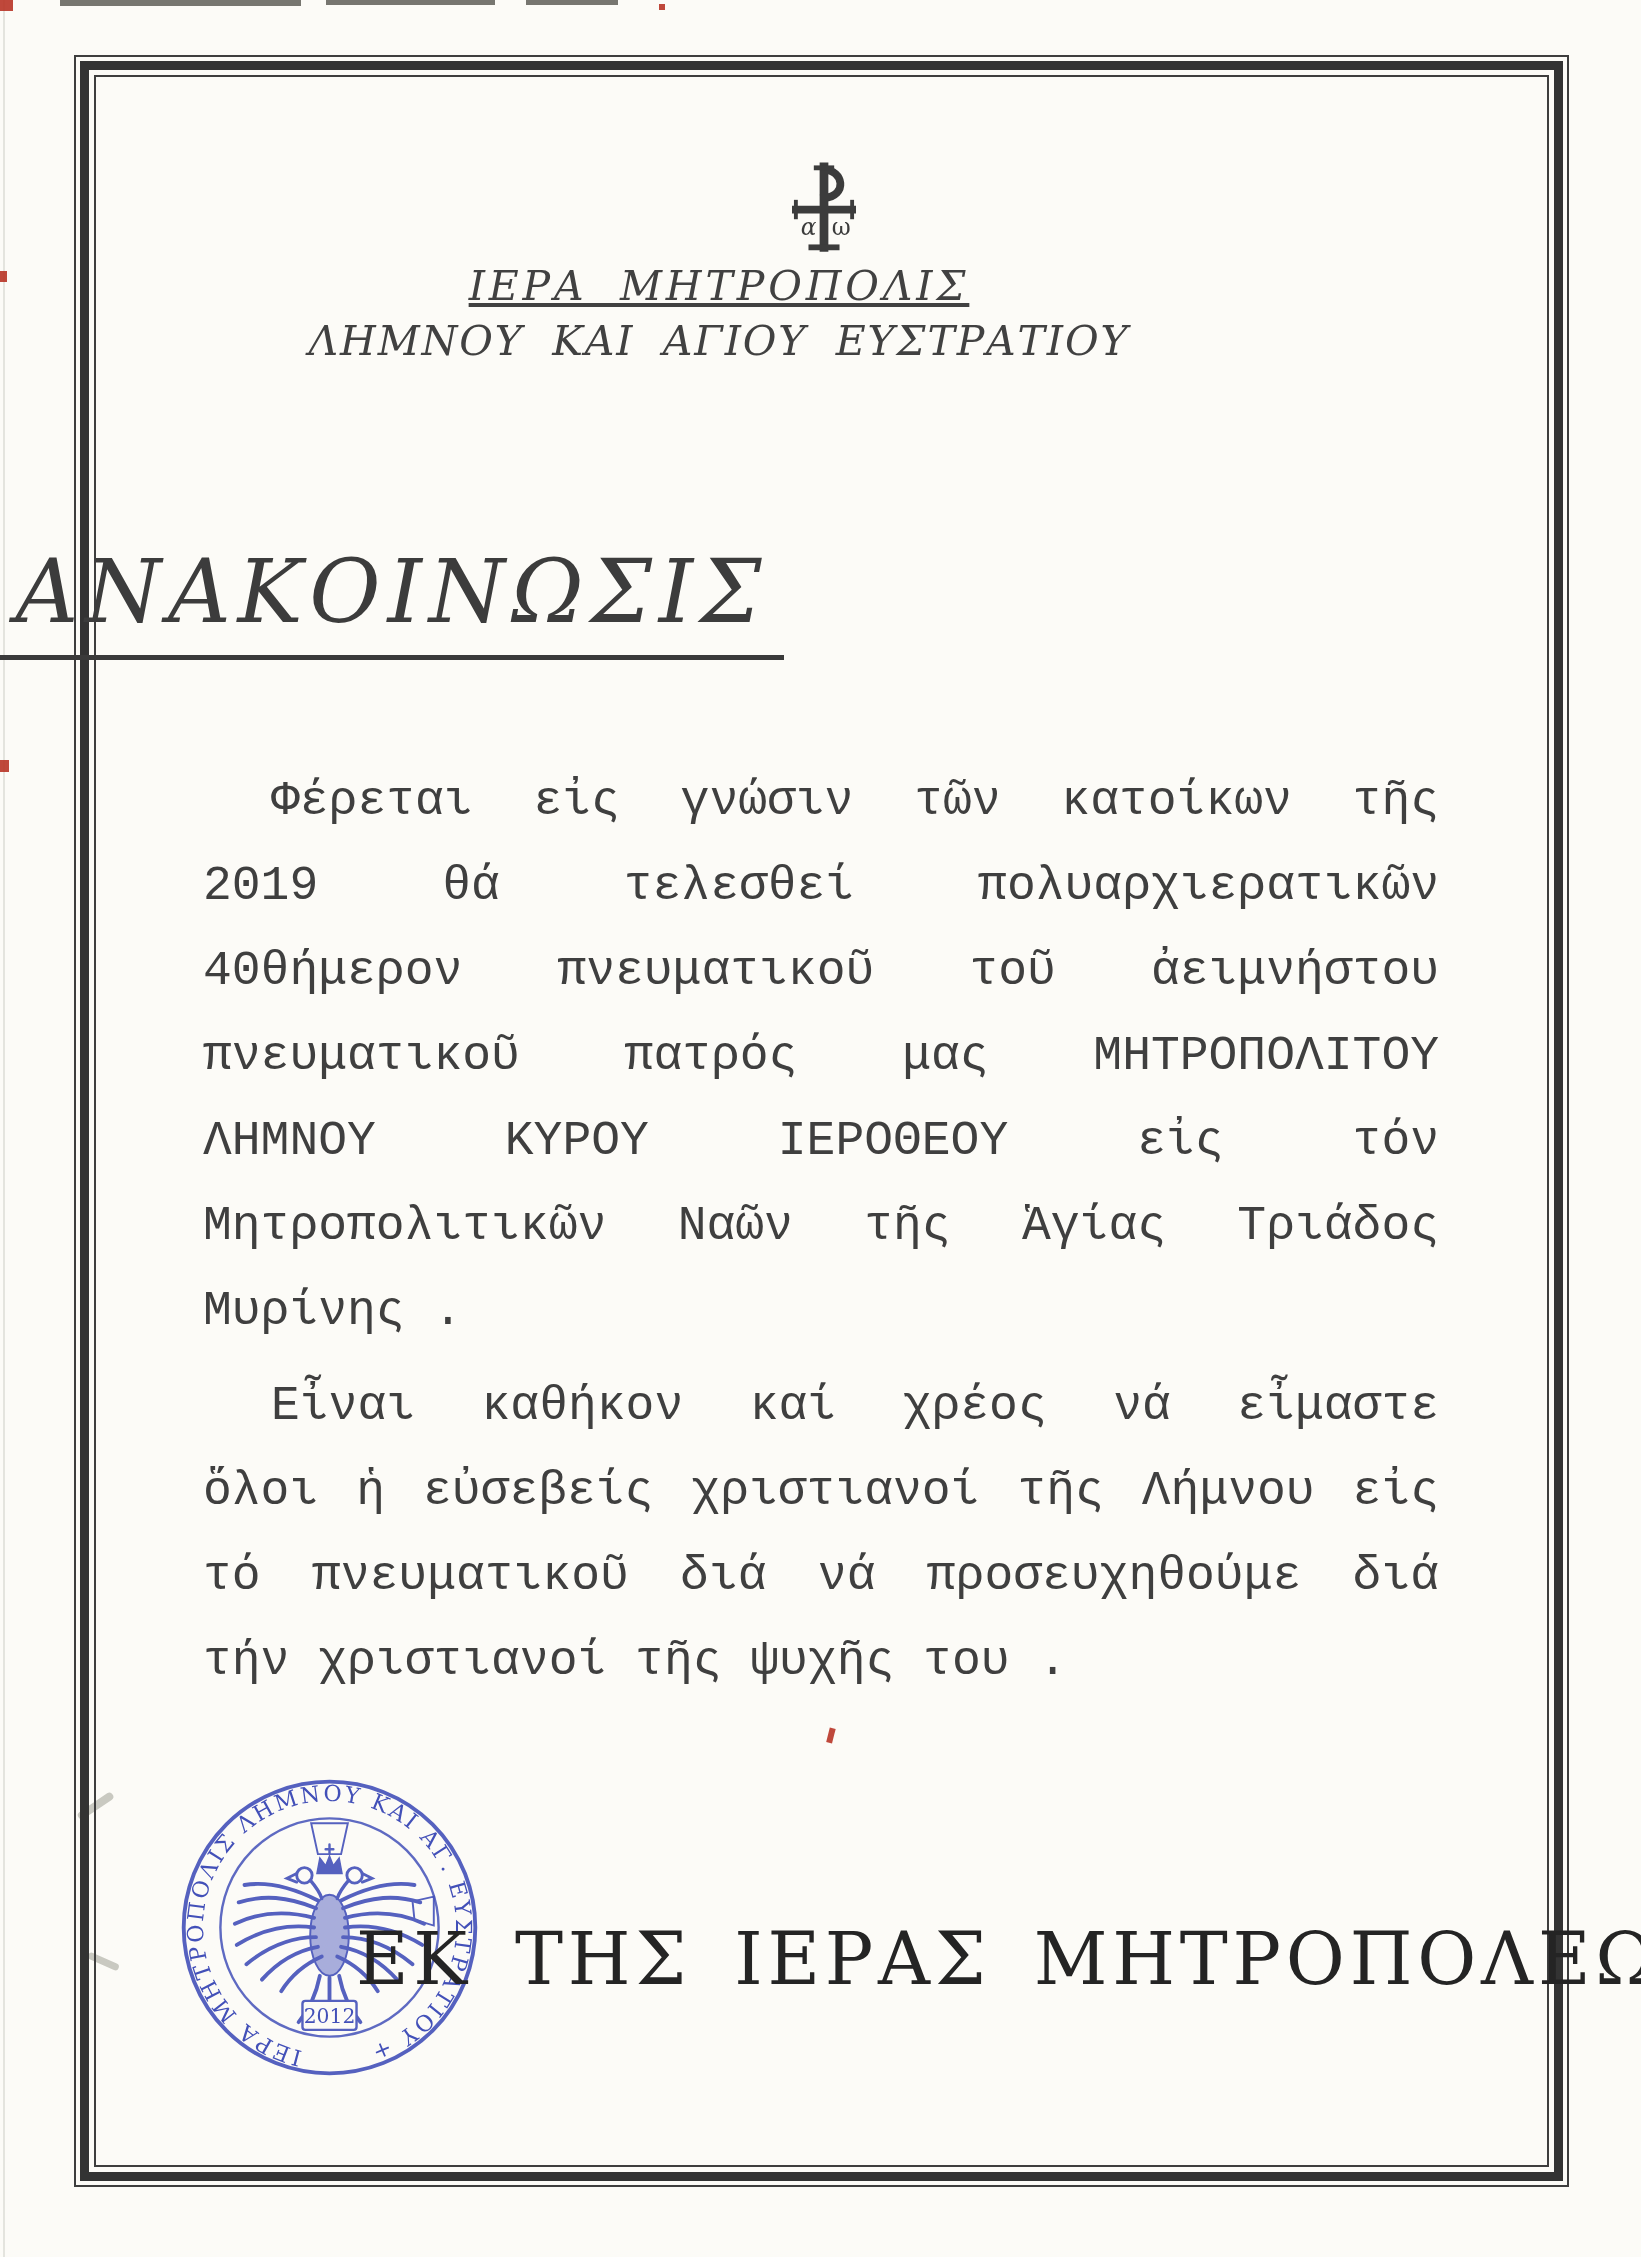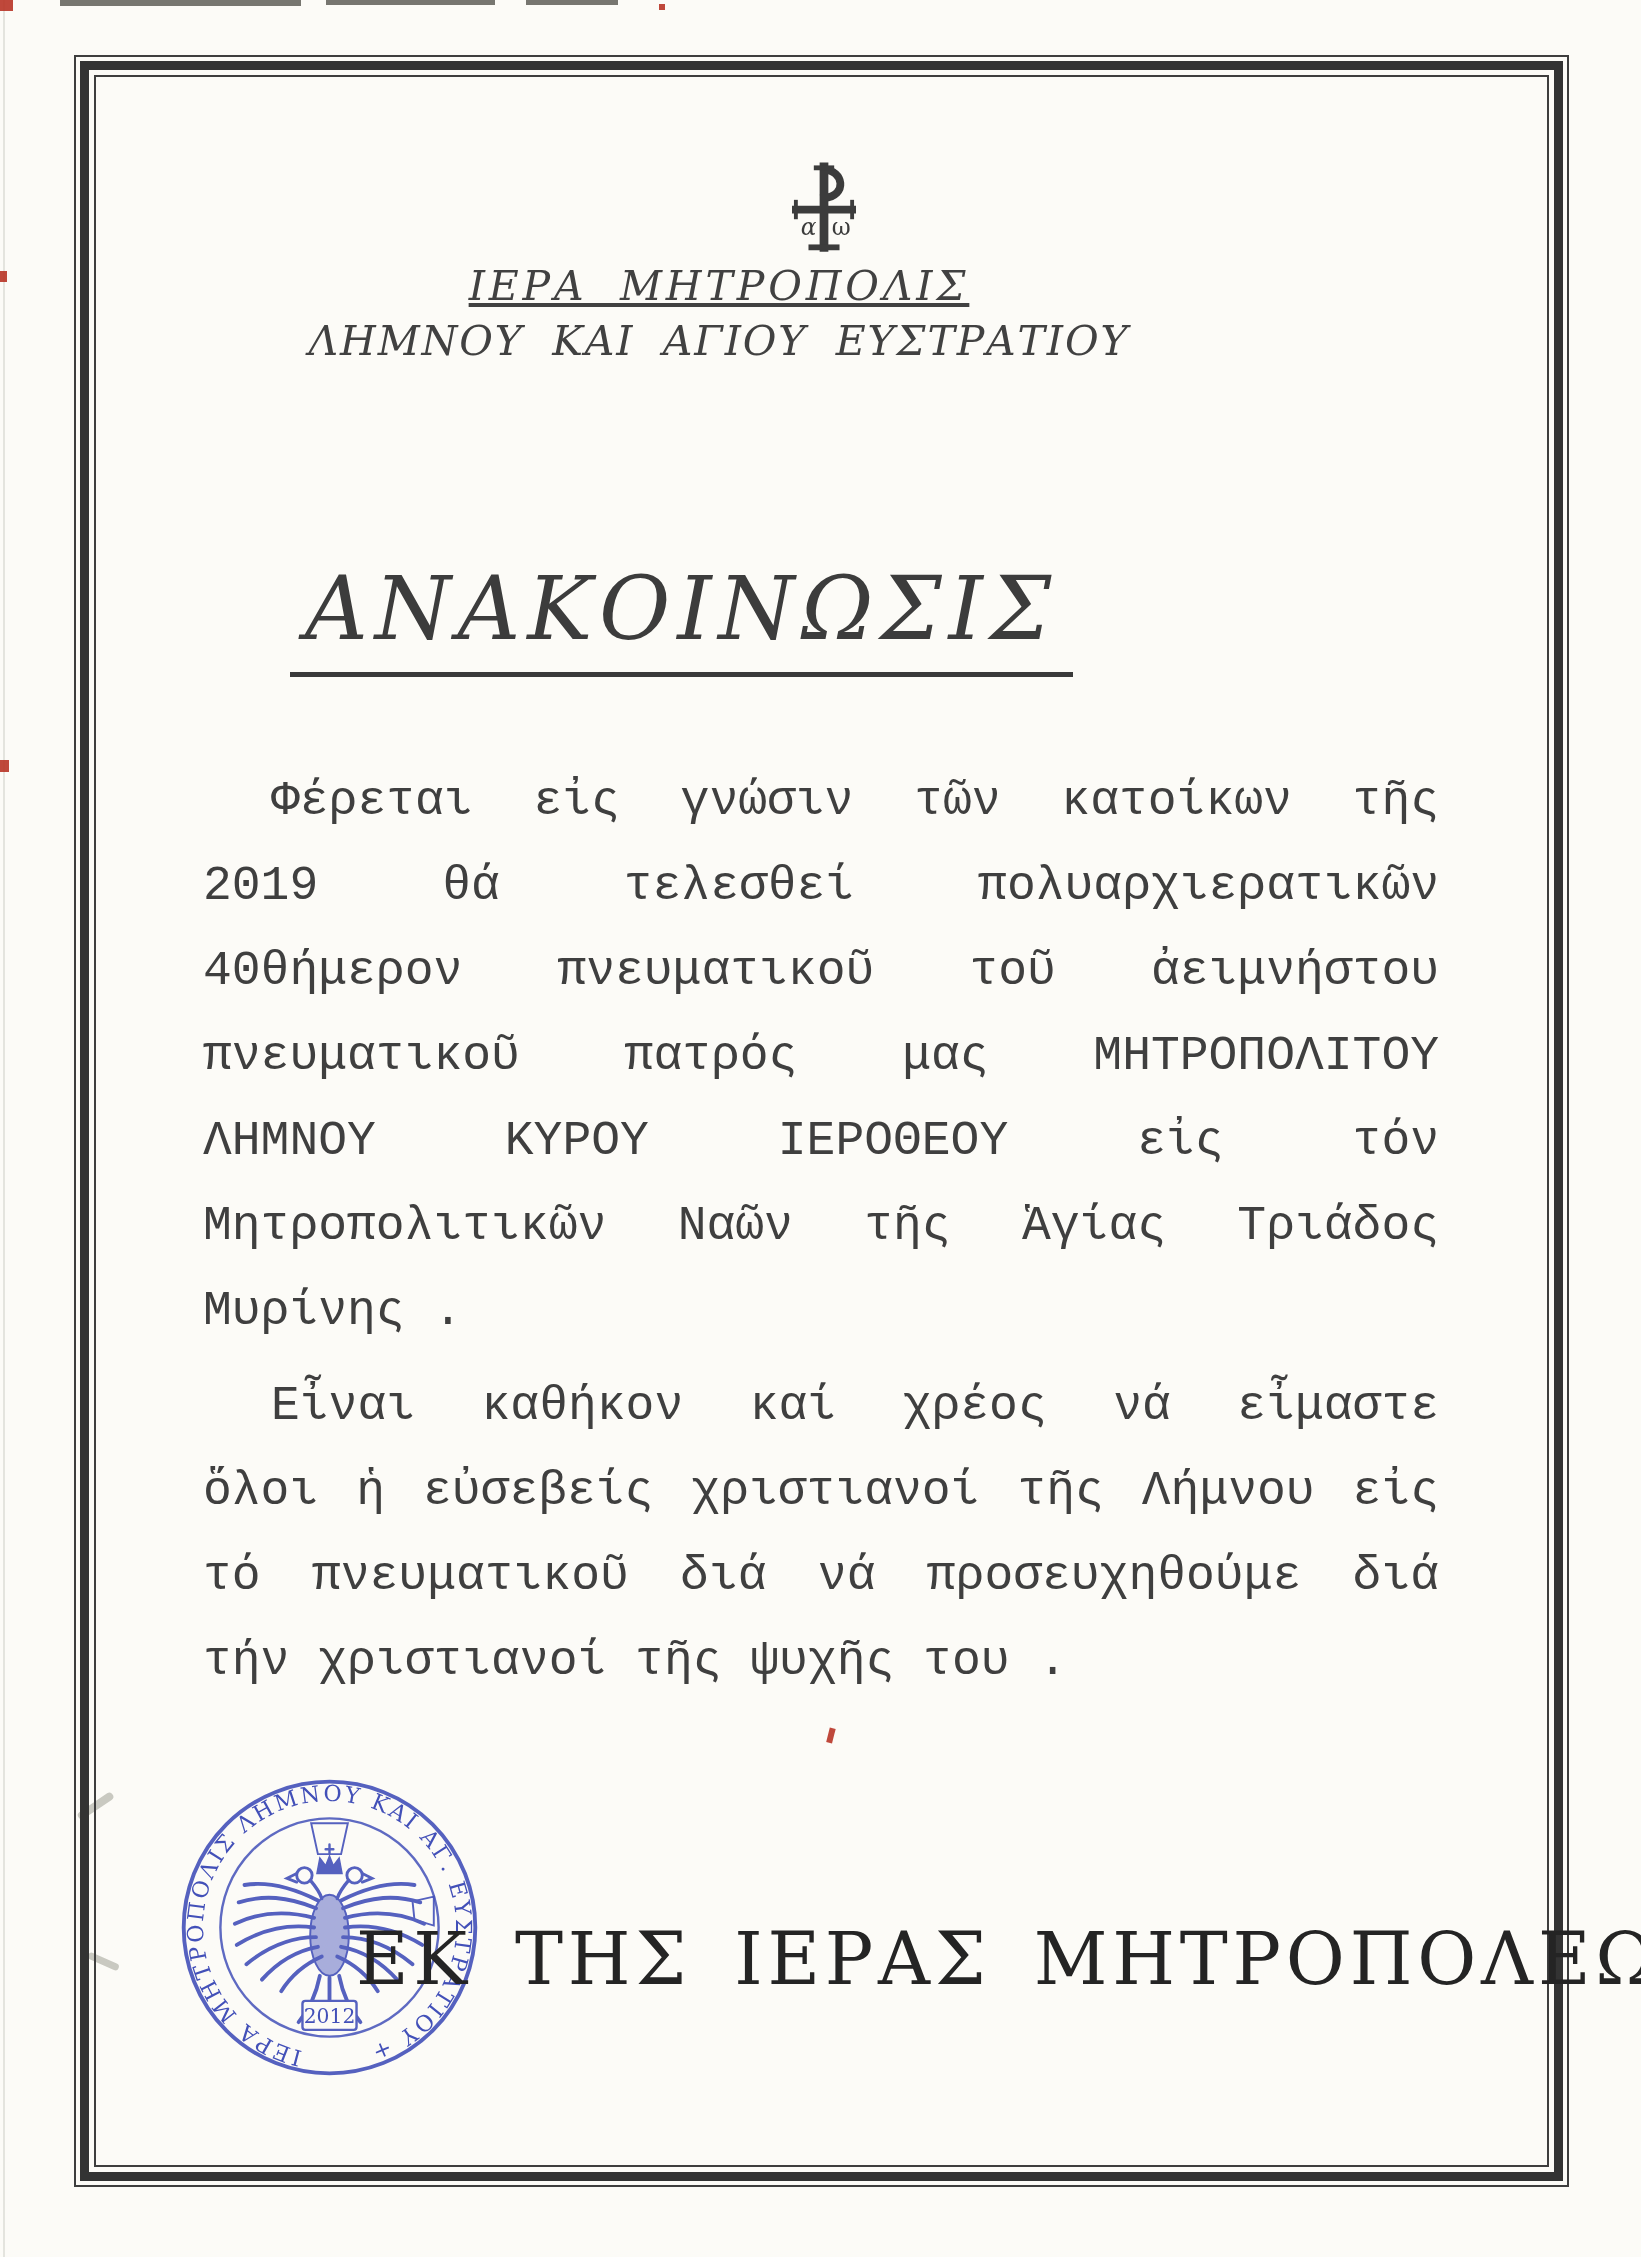--- a/index.html
+++ b/index.html
@@ -22,21 +22,21 @@
 
   .chi-rho{position:absolute; left:792px; top:162px; z-index:1;}
 
   .letterhead{
     position:absolute; left:101px; top:259px; width:1236px;
     text-align:center; font-style:italic; color:#414141;
   }
   .letterhead .lh1{font-size:41px; line-height:54px; letter-spacing:3.9px; word-spacing:15.4px;text-decoration:underline;}
   .letterhead .lh2{font-size:41px; line-height:56px; letter-spacing:1.9px; word-spacing:13.5px;}
 
-  .title-row{position:absolute; left:0; top:541px; width:1363px; text-align:center;margin-top:17px;}
+  .title-row{position:absolute; left:0; top:541px; width:1363px; }
   .doc-title{
     display:inline-block; font-style:italic; font-size:87px; letter-spacing:6.8px;
     color:#3c3c3c; border-bottom:5.8px solid #3a3a3a; padding:0 15.4px 11.6px 15.4px;
   }
 
   .body-block{
     position:absolute; left:203px; top:759px; width:1236px;
     font-size:48px; line-height:85px; color:#3f3f3f;
   }
   .line{text-align:justify; text-align-last:justify; text-justify:inter-word; white-space:normal;font-family:Liberation Mono, monospace;}

